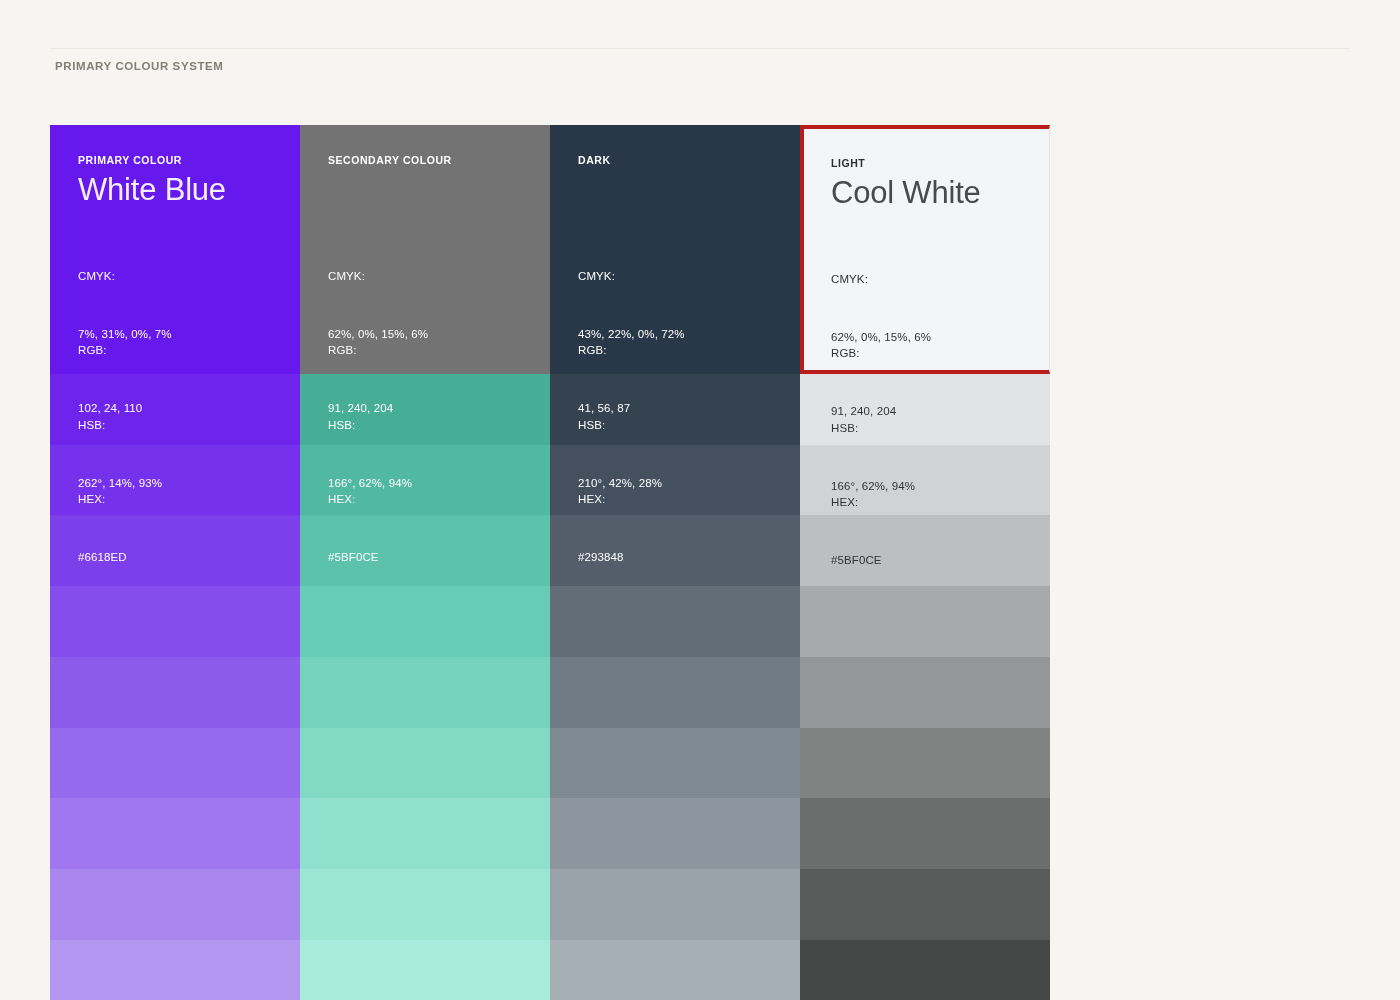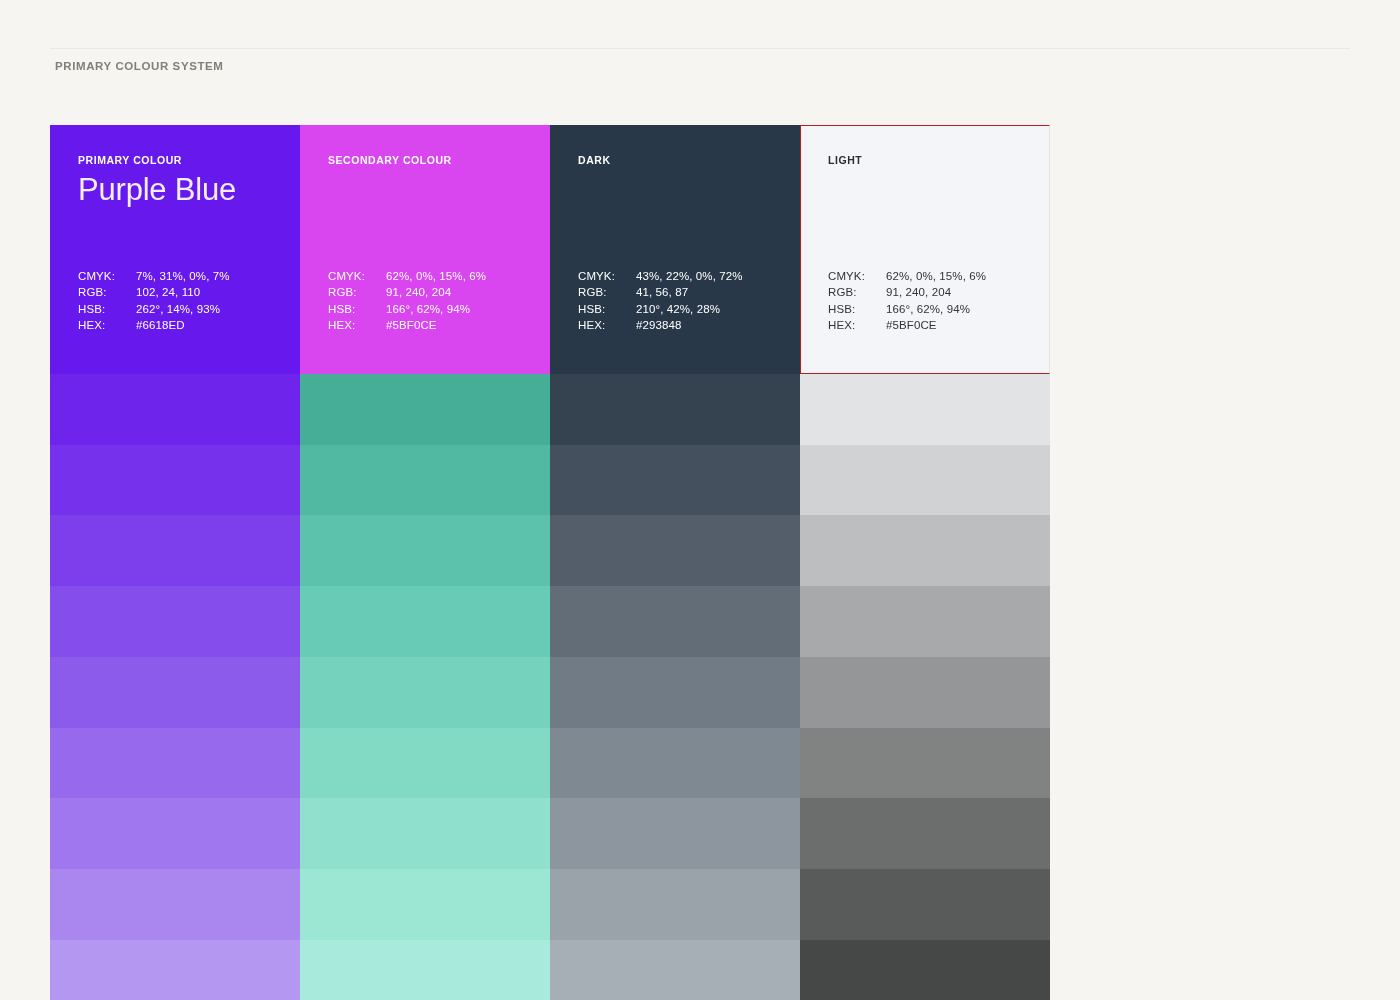--- a/index.html
+++ b/index.html
@@ -51,21 +51,21 @@
     height: 249px;
     flex: 0 0 249px;
   }
   .colour-card {
     width: 250px;
     box-sizing: border-box;
     position: relative;
     padding: 29px 0 0 28px;
   }
   .colour-card.light-card {
-    border: 1px solid #b91c1c;
+    border: 4px solid #b91c1c;
     border-right: 1px solid #e4e3df;
     padding-top: 28px;
     padding-left: 27px;
   }
   .card-eyebrow {
     font-size: 10.5px;
     font-weight: bold;
     letter-spacing: 0.55px;
     line-height: 12px;
     white-space: nowrap;
@@ -82,20 +82,21 @@
     position: absolute;
     left: 28px;
     top: 143px;
     font-size: 11.5px;
     line-height: 16.3px;
     letter-spacing: 0.1px;
   }
   .light-card .spec-table { left: 27px; top: 142px; }
   .spec-row {
     display: flex;
+    flex-direction: column;
     white-space: nowrap;
   }
   .spec-key { width: 58px; flex: 0 0 58px; }
   .spec-val { }
 
   
   .on-dark .card-eyebrow,
   .on-dark .card-name,
   .on-dark .spec-key,
   .on-dark .spec-val { color: #ffffff; }
@@ -127,42 +128,42 @@
 
 <div id="header-rule"></div>
 <div id="page-title">PRIMARY COLOUR SYSTEM</div>
 
 <div id="palette-board">
 
   <div id="card-row">
 
     <div class="colour-card on-dark" style="background:#6618ED;">
       <div class="card-eyebrow">PRIMARY COLOUR</div>
-      <div class="card-name">Purple Blue</div>
+      <div class="card-name">White Blue</div>
       <div class="spec-table">
         <div class="spec-row">
           <span class="spec-key">CMYK:</span>
           <span class="spec-val">7%, 31%, 0%, 7%</span>
         </div>
         <div class="spec-row">
           <span class="spec-key">RGB:</span>
           <span class="spec-val">102, 24, 110</span>
         </div>
         <div class="spec-row">
           <span class="spec-key">HSB:</span>
           <span class="spec-val">262°, 14%, 93%</span>
         </div>
         <div class="spec-row">
           <span class="spec-key">HEX:</span>
           <span class="spec-val">#6618ED</span>
         </div>
       </div>
     </div>
 
-    <div class="colour-card on-dark" style="background:#d946ef;">
+    <div class="colour-card on-dark" style="background:#737373;">
       <div class="card-eyebrow">SECONDARY COLOUR</div>
       <div class="spec-table">
         <div class="spec-row">
           <span class="spec-key">CMYK:</span>
           <span class="spec-val">62%, 0%, 15%, 6%</span>
         </div>
         <div class="spec-row">
           <span class="spec-key">RGB:</span>
           <span class="spec-val">91, 240, 204</span>
         </div>
@@ -194,20 +195,21 @@
         </div>
         <div class="spec-row">
           <span class="spec-key">HEX:</span>
           <span class="spec-val">#293848</span>
         </div>
       </div>
     </div>
 
     <div class="colour-card light-card on-light" style="background:#F4F5F8;">
       <div class="card-eyebrow">LIGHT</div>
+      <div class="card-name">Cool White</div>
       <div class="spec-table">
         <div class="spec-row">
           <span class="spec-key">CMYK:</span>
           <span class="spec-val">62%, 0%, 15%, 6%</span>
         </div>
         <div class="spec-row">
           <span class="spec-key">RGB:</span>
           <span class="spec-val">91, 240, 204</span>
         </div>
         <div class="spec-row">

